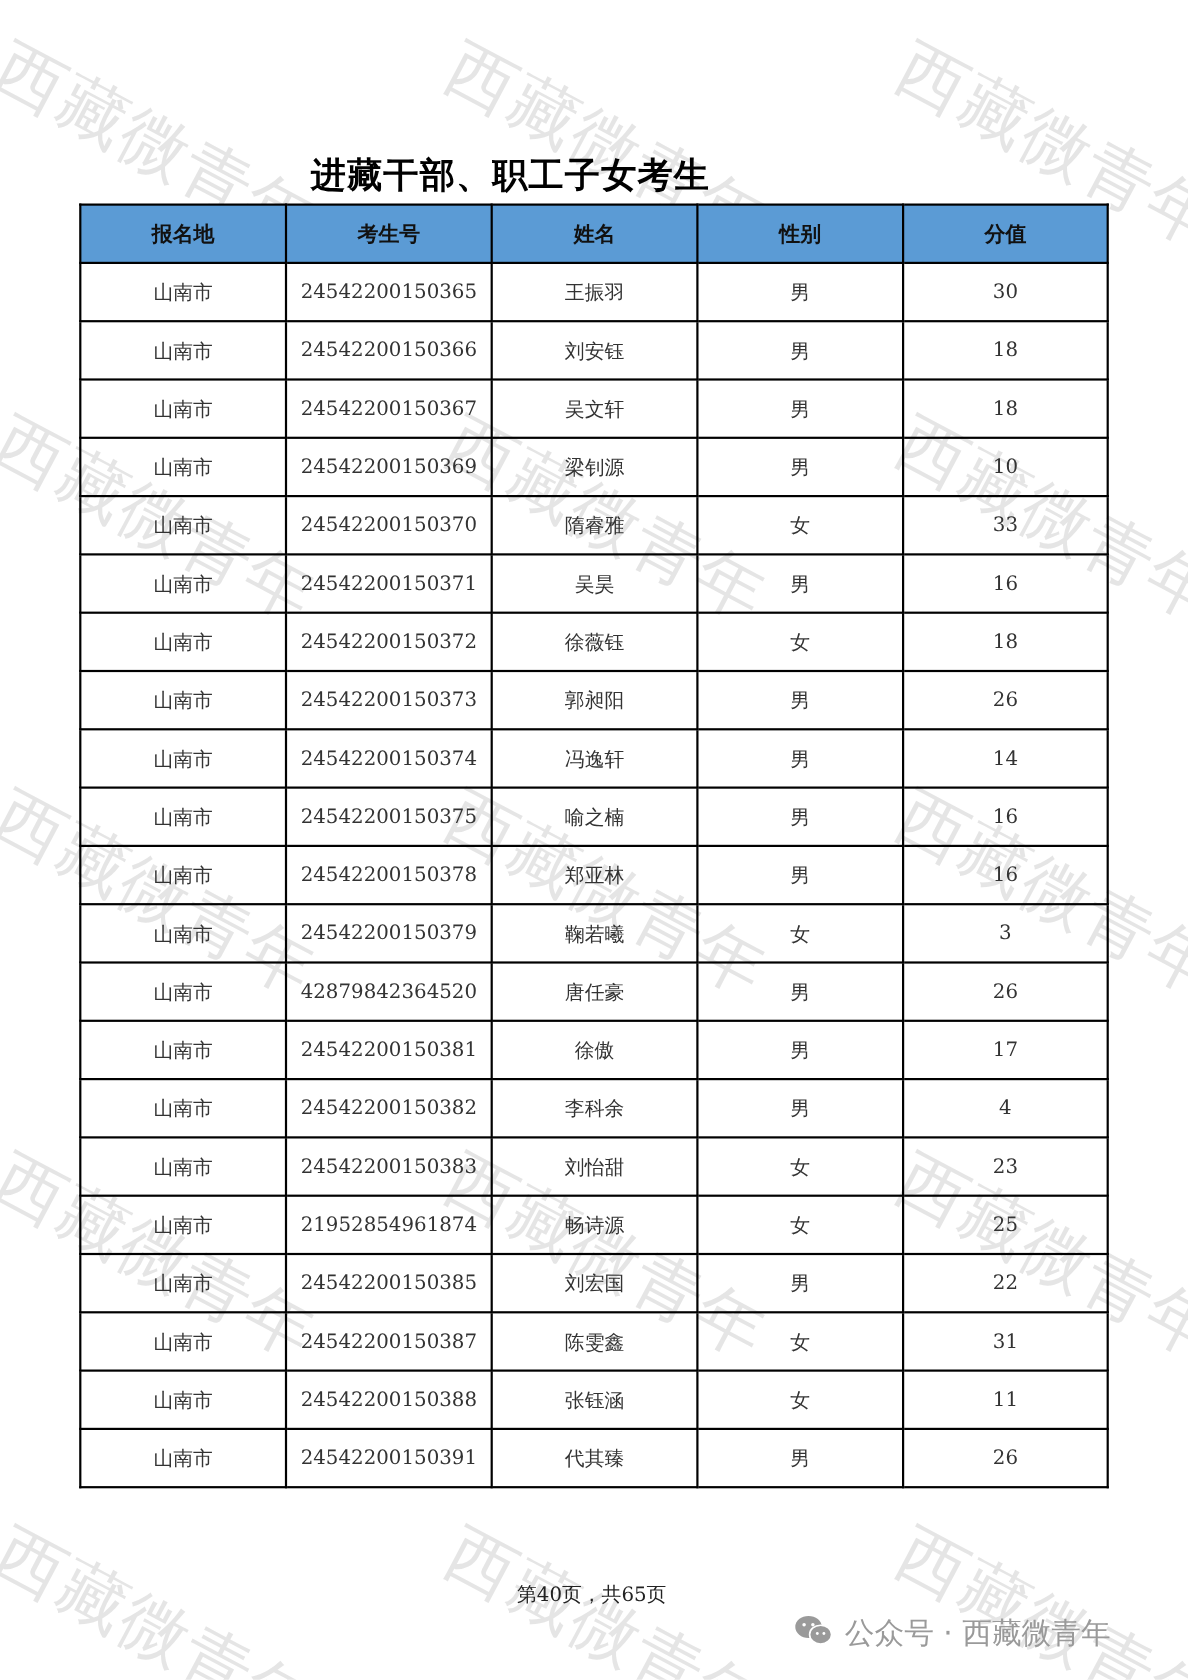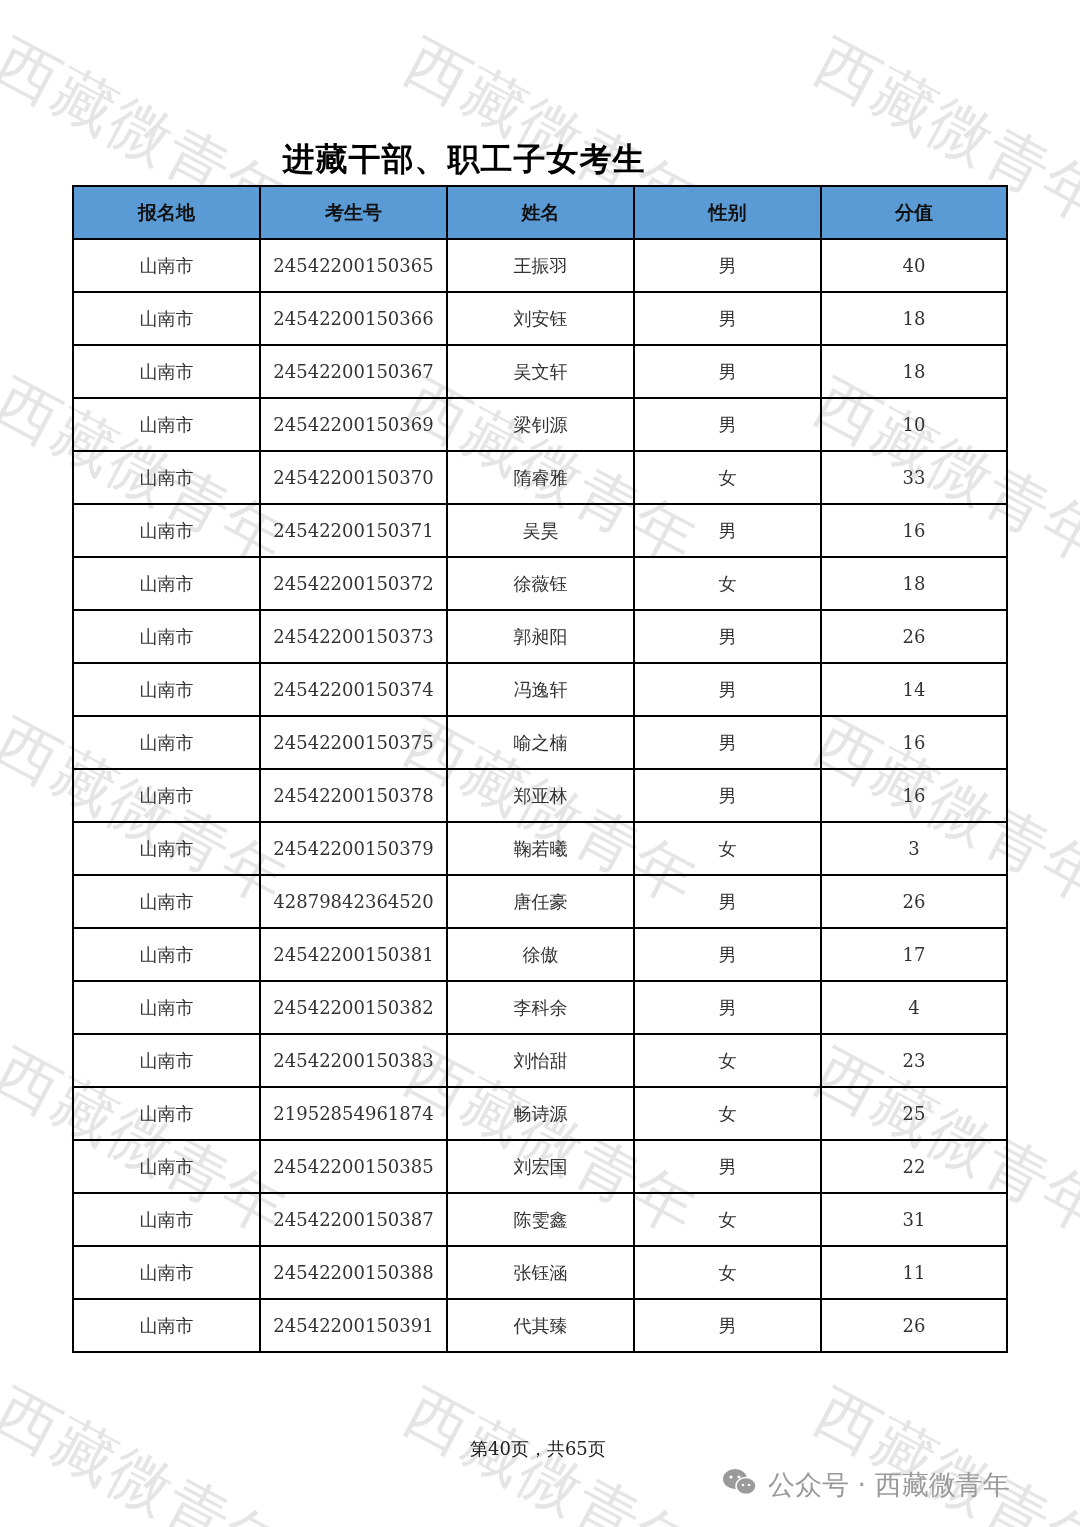--- a/index.html
+++ b/index.html
@@ -75,21 +75,21 @@
       <th>性别</th>
       <th>分值</th>
     </tr>
   </thead>
   <tbody id="tbody">
       <tr>
         <td>山南市</td>
         <td>24542200150365</td>
         <td>王振羽</td>
         <td>男</td>
-        <td>40</td>
+        <td>30</td>
       </tr>
       <tr>
         <td>山南市</td>
         <td>24542200150366</td>
         <td>刘安钰</td>
         <td>男</td>
         <td>18</td>
       </tr>
       <tr>
         <td>山南市</td>

